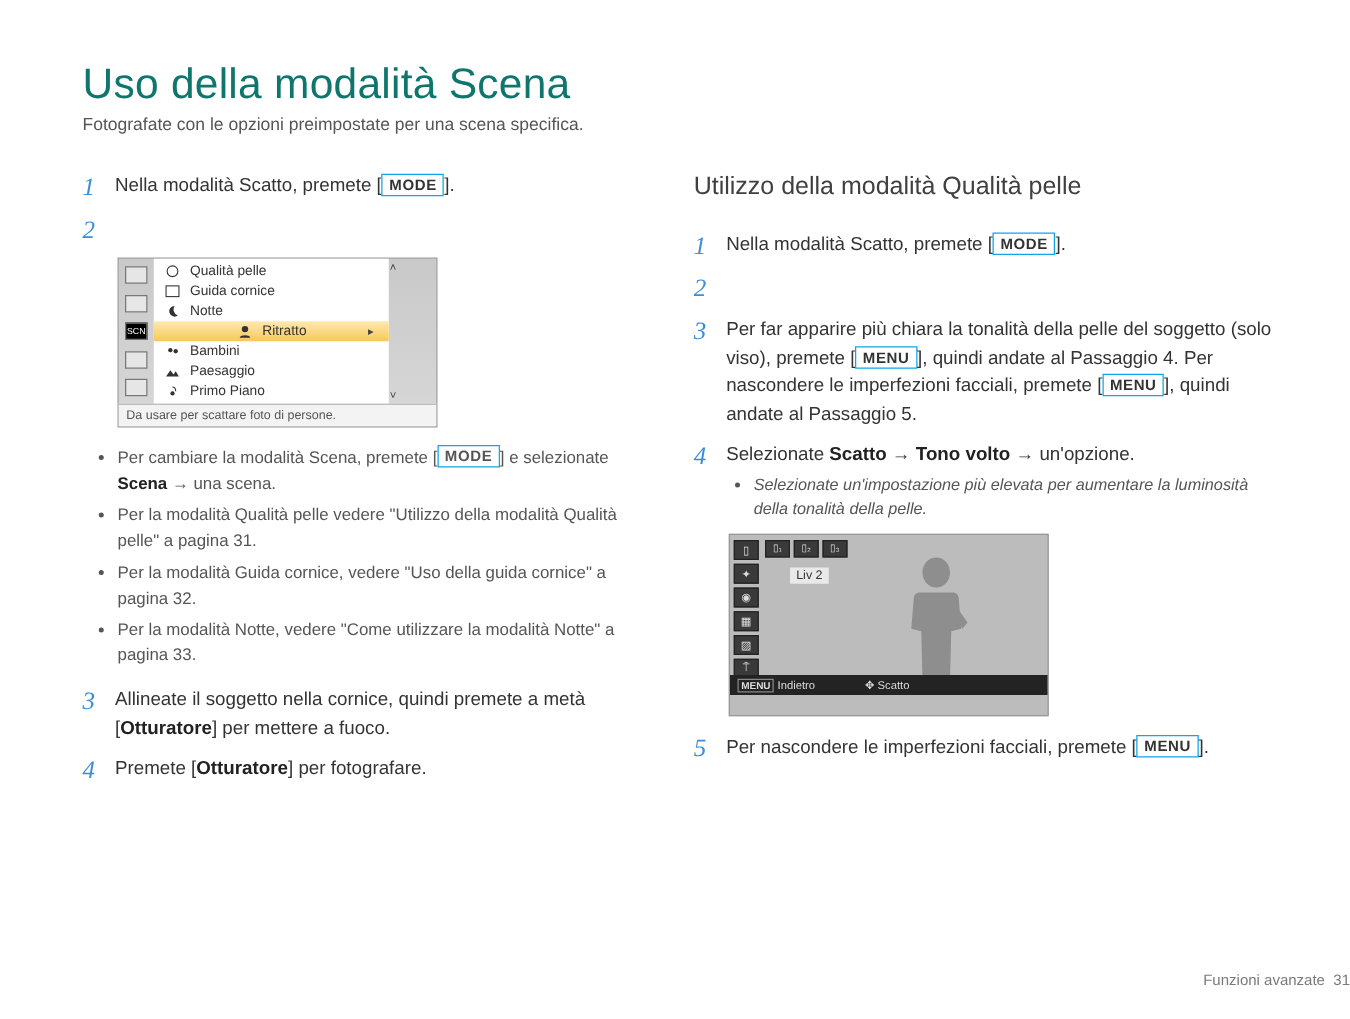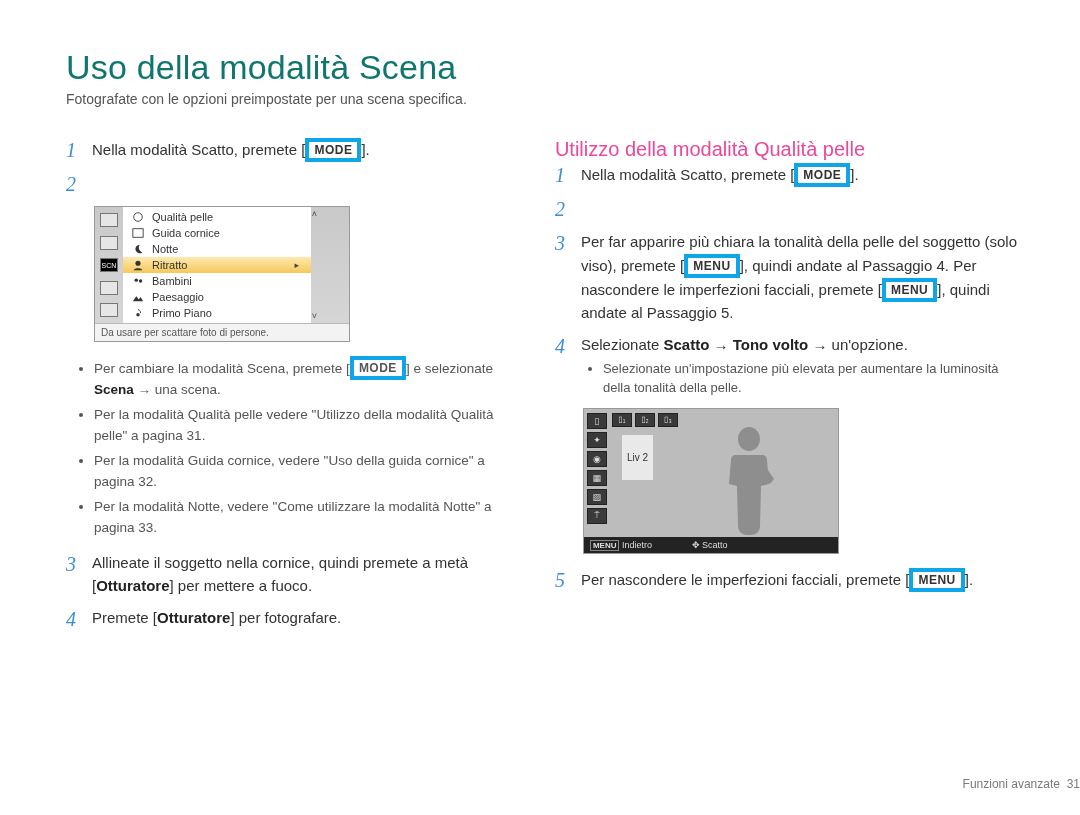--- a/index.html
+++ b/index.html
@@ -28,24 +28,24 @@
   .columns {
     display: flex;
     gap: 46px;
   }
   .col {
     flex: 1;
     min-width: 0;
   }
   .col-right { flex: 1.05; }
   .section-heading {
-    color: #ec4899;
+    color: #404040;
     font-size: 20px;
     font-weight: 400;
-    margin-bottom: 2px;
+    margin-bottom: 24px;
   }
   .sec-desc {
     color: #555;
     font-size: 14px;
     line-height: 1.45;
     margin-bottom: 14px;
   }
   .step {
     display: flex;
     align-items: flex-start;
@@ -59,21 +59,21 @@
     color: #3a8dd8;
     font-size: 20px;
     font-style: italic;
     font-family: Georgia, serif;
     line-height: 1.2;
     min-width: 16px;
   }
   .step-body { flex: 1; }
   .btnbox {
     display: inline-block;
-    border: 4px solid #0ea5e9;
+    border: 1px solid #0ea5e9;
     padding: 0 5px;
     font-weight: 700;
     font-size: 12px;
     letter-spacing: 0.5px;
     vertical-align: 1px;
     line-height: 16px;
   }
   .bullets {
     padding-left: 28px;
     font-size: 13.5px;
@@ -81,21 +81,21 @@
     line-height: 1.55;
   }
   .bullets li { margin-bottom: 4px; list-style: disc; }
   .sub-bullet {
     padding-left: 22px;
     font-size: 13px;
     color: #555;
     line-height: 1.5;
     margin-top: 2px;
   }
-  .sub-bullet li { list-style: disc; }
+  .sub-bullet li { list-style: disc; font-style: italic; }
   b { font-weight: 700; color: #222; }
 
   
   .scene-screen {
     margin: 8px 0 14px 28px;
     width: 256px;
     border: 1px solid #999;
     background: linear-gradient(#c9c9c9,#d8d8d8);
     font-size: 11px;
     color: #222;
@@ -121,20 +121,21 @@
   }
   .scene-item {
     display:flex; align-items:center; gap:7px;
     padding: 2px 8px;
     font-size: 11px;
     color: #333;
     position: relative;
   }
   .scene-item.highlight {
     background: linear-gradient(#ffe9b0,#f5c95a);
+    justify-content: center;
   }
   .si-icon { width: 14px; height: 12px; }
   .caret { position:absolute; right: 12px; font-size: 9px; color:#444; }
   .scene-footer {
     background: #f3f3f3;
     border-top: 1px solid #bbb;
     font-size: 10px;
     color: #555;
     padding: 3px 6px;
   }
@@ -166,28 +167,28 @@
   }
   .liv-side {
     position: absolute; left: 3px; top: 4px; bottom: 16px; width: 22px;
     display:flex; flex-direction:column; gap:3px;
   }
   .liv-slot {
     width: 20px; height: 16px; background:#3a3a3a; border:1px solid #222;
     display:flex; align-items:center; justify-content:center; color:#ddd; font-size:9px;
   }
   .liv-label {
-    position:absolute; left: 38px; top: 26px;
-    background:#e9e9e9; padding:17px 5px; font-size:10px;
+    position:absolute; left: 48px; top: 26px;
+    background:#e9e9e9; padding:1px 5px; font-size:10px;
   }
   .silhouette {
     position:absolute; left: 130px; top: 14px; width: 70px; height: 112px;
   }
   .liv-footer {
-    position:absolute; left:0; right:0; bottom:0; height:16px;
+    position:absolute; left:0; right:0; bottom:16px; height:16px;
     background:#232323; color:#ddd; font-size:9px;
     display:flex; align-items:center; padding:0 6px; gap: 40px;
   }
   .liv-footer .menu-mark { font-weight:700; font-size:8px; border:1px solid #888; padding:0 2px; }
 
   .footer {
     position: absolute;
     bottom: 24px; left: 0; right: 0;
     text-align: right;
     color: #7a7a7a;

